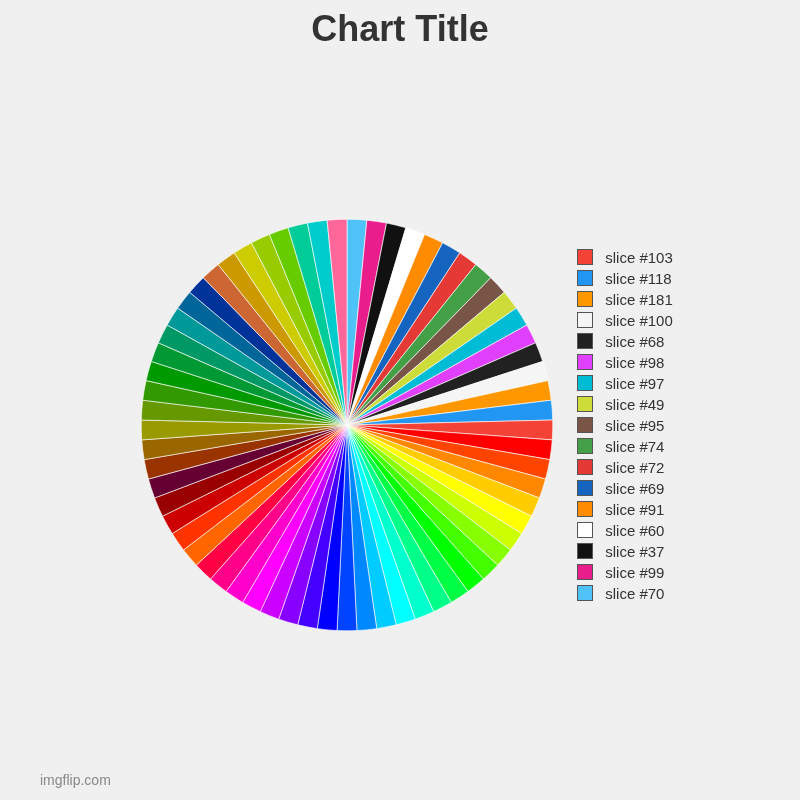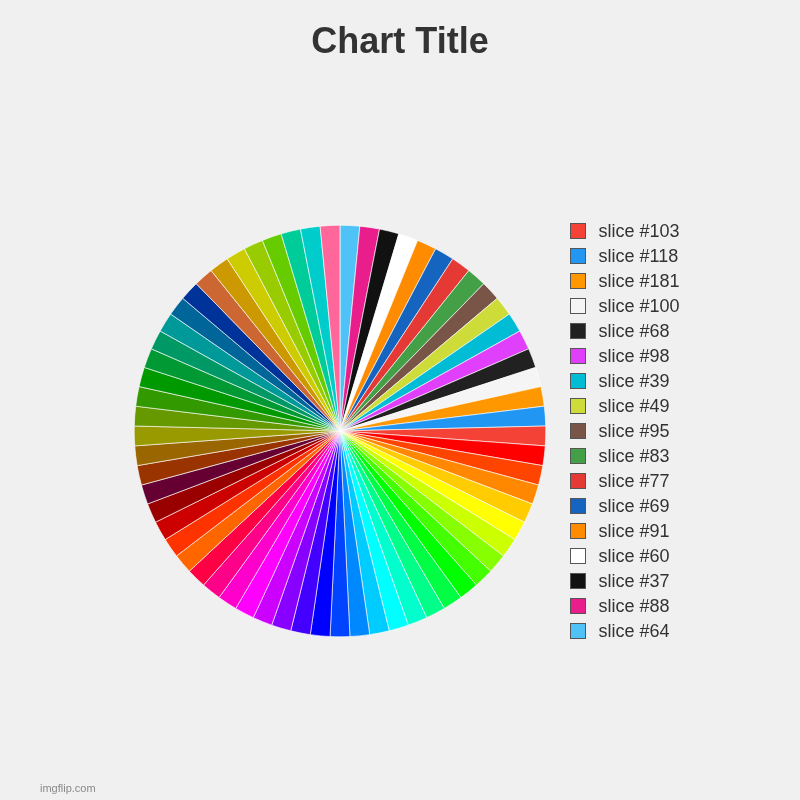--- a/index.html
+++ b/index.html
@@ -15,21 +15,21 @@
       height: 800px;
       position: relative;
       display: flex;
       flex-direction: column;
       align-items: center;
     }
     #chart-title {
       font-size: 36px;
       font-weight: bold;
       color: #333;
-      margin-top: 20px;
+      margin-top: 8px;
       margin-bottom: 10px;
     }
     #chart-body {
       display: flex;
       flex-direction: row;
       align-items: center;
       justify-content: center;
       width: 100%;
       flex: 1;
       padding: 10px 10px 20px 20px;
@@ -49,34 +49,34 @@
       display: flex;
       flex-direction: column;
       justify-content: center;
       margin-left: 20px;
       gap: 4px;
     }
     .legend-item {
       display: flex;
       align-items: center;
       gap: 12px;
-      font-size: 18px;
+      font-size: 15px;
       color: #333;
     }
     .legend-swatch {
       width: 16px;
       height: 16px;
       flex-shrink: 0;
       border: 1px solid #555;
     }
     #watermark {
       position: absolute;
-      bottom: 6px;
+      bottom: 12px;
       left: 8px;
-      font-size: 11px;
+      font-size: 14px;
       color: #888;
       padding-left: 32px;
     }
   </style>
 </head>
 <body>
 
 <div id="chart-container">
   <div id="chart-title">Chart Title</div>
   <div id="chart-body">
@@ -169,58 +169,58 @@
         <div class="legend-item">
           <div class="legend-swatch" style="background-color: rgb(33, 33, 33);"></div>
           <span>slice #68</span>
         </div>
         <div class="legend-item">
           <div class="legend-swatch" style="background-color: rgb(224, 64, 251);"></div>
           <span>slice #98</span>
         </div>
         <div class="legend-item">
           <div class="legend-swatch" style="background-color: rgb(0, 188, 212);"></div>
-          <span>slice #39</span>
+          <span>slice #97</span>
         </div>
         <div class="legend-item">
           <div class="legend-swatch" style="background-color: rgb(205, 220, 57);"></div>
           <span>slice #49</span>
         </div>
         <div class="legend-item">
           <div class="legend-swatch" style="background-color: rgb(121, 85, 72);"></div>
           <span>slice #95</span>
         </div>
         <div class="legend-item">
           <div class="legend-swatch" style="background-color: rgb(67, 160, 71);"></div>
-          <span>slice #83</span>
+          <span>slice #74</span>
         </div>
         <div class="legend-item">
           <div class="legend-swatch" style="background-color: rgb(229, 57, 53);"></div>
-          <span>slice #77</span>
+          <span>slice #72</span>
         </div>
         <div class="legend-item">
           <div class="legend-swatch" style="background-color: rgb(21, 101, 192);"></div>
           <span>slice #69</span>
         </div>
         <div class="legend-item">
           <div class="legend-swatch" style="background-color: rgb(255, 140, 0);"></div>
           <span>slice #91</span>
         </div>
         <div class="legend-item">
           <div class="legend-swatch" style="background-color: rgb(255, 255, 255);"></div>
           <span>slice #60</span>
         </div>
         <div class="legend-item">
           <div class="legend-swatch" style="background-color: rgb(17, 17, 17);"></div>
           <span>slice #37</span>
         </div>
         <div class="legend-item">
           <div class="legend-swatch" style="background-color: rgb(233, 30, 140);"></div>
-          <span>slice #88</span>
+          <span>slice #99</span>
         </div>
         <div class="legend-item">
           <div class="legend-swatch" style="background-color: rgb(79, 195, 247);"></div>
-          <span>slice #64</span>
+          <span>slice #70</span>
         </div>
       </div>
   </div>
   <div id="watermark">imgflip.com</div>
 </div>
 
 </body></html>

